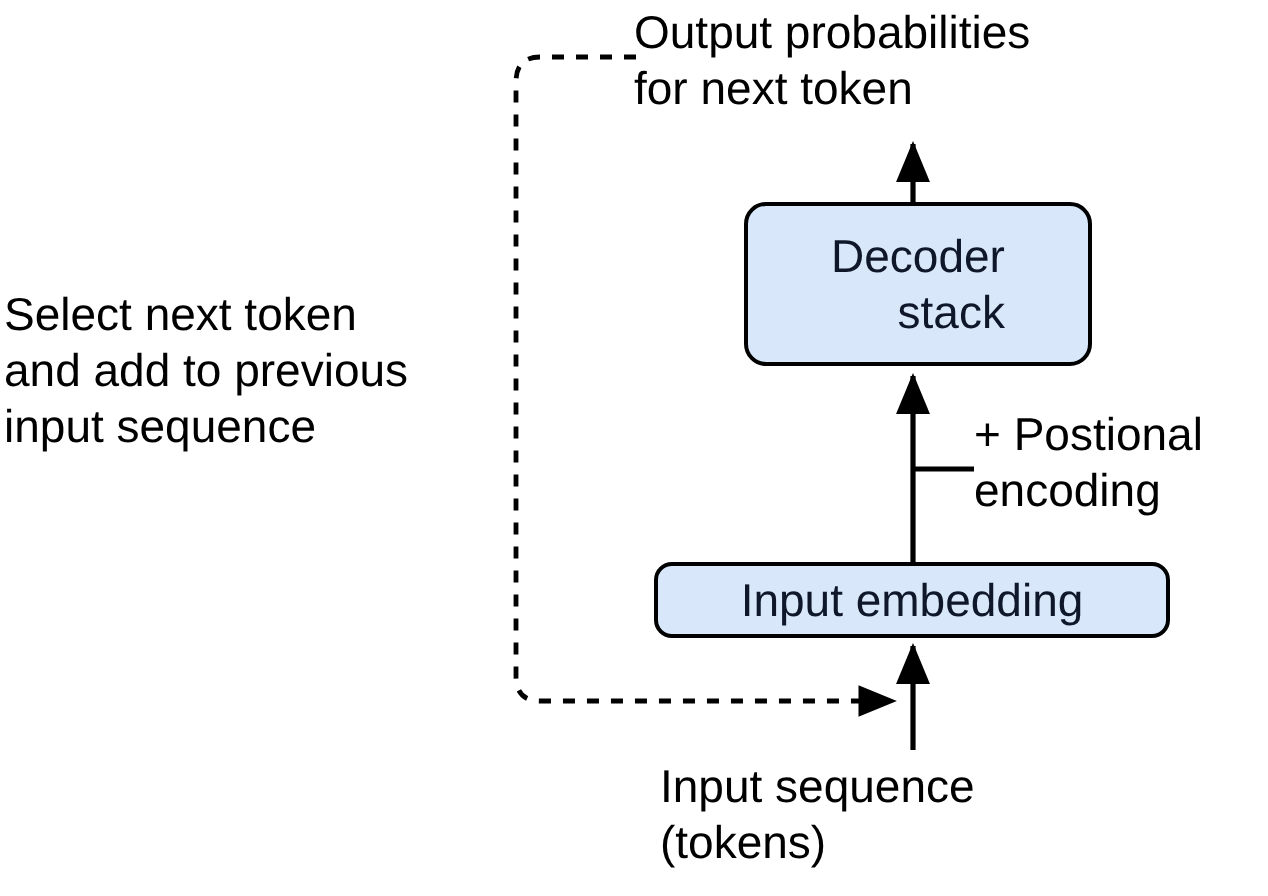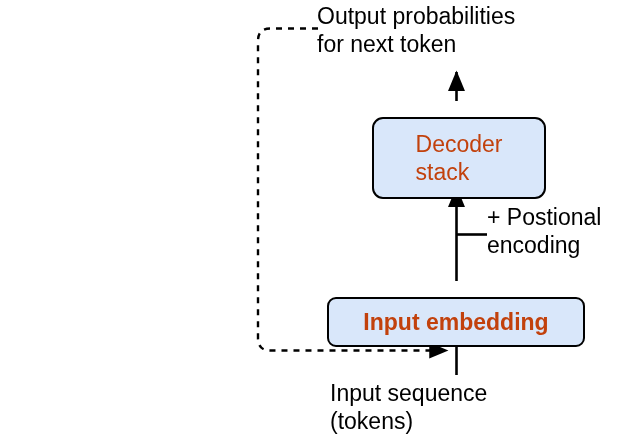--- a/index.html
+++ b/index.html
@@ -36,27 +36,26 @@
   }
   .node {
     position: absolute;
     box-sizing: border-box;
     background: #d9e7fa;
     border: 2px solid #000000;
     border-radius: 11px;
     display: flex;
     align-items: center;
     justify-content: center;
-    text-align: left;
-    color: #c2410c;
+    text-align: right;
+    color: #0f172a;
     font-family: "Liberation Sans", sans-serif;
     font-size: 23px;
     line-height: 28px;
     white-space: pre;
-    margin-top: 16px;
   }
 
   
   #output-label {
     left: 317px;
     top: 2px;
     width: 300px;
   }
   #feedback-label {
     left: 2px;
@@ -77,23 +76,22 @@
   #decoder-node {
     left: 372px;
     top: 101px;
     width: 174px;
     height: 82px;
   }
   #embedding-node {
     left: 327px;
     top: 281px;
     width: 258px;
-    height: 50px;
+    height: 38px;
     border-radius: 9px;
-    font-weight: bold;
   }
 </style>
 </head>
 <body>
 
 <div id="diagram">
 
   <svg id="wires" viewBox="0 0 634 448" width="634" height="448" xmlns="http://www.w3.org/2000/svg">
     <defs>
       <marker id="arrowhead-solid" markerWidth="9" markerHeight="9" refX="7.4" refY="3.6" orient="auto" markerUnits="strokeWidth">
@@ -119,20 +117,23 @@
     </g>
 
     <g>
       <path d="M 318,28.5 L 270,28.5 Q 258,28.5 258,41 L 258,338 Q 258,350.5 270,350.5 L 447,350.5" fill="none" stroke="#000000" stroke-width="2.4" stroke-dasharray="6 6" marker-end="url(#arrowhead-dashed)"></path>
     </g>
   </svg>
 
   <div class="label" id="output-label">Output probabilities
 for next token</div>
 
+  <div class="label" id="feedback-label">Select next token
+and add to previous
+input sequence</div>
 
   <div class="label" id="posenc-label">+ Postional
 encoding</div>
 
   <div class="label" id="input-label">Input sequence
 (tokens)</div>
 
   <div class="node" id="decoder-node">Decoder
 stack</div>
 

